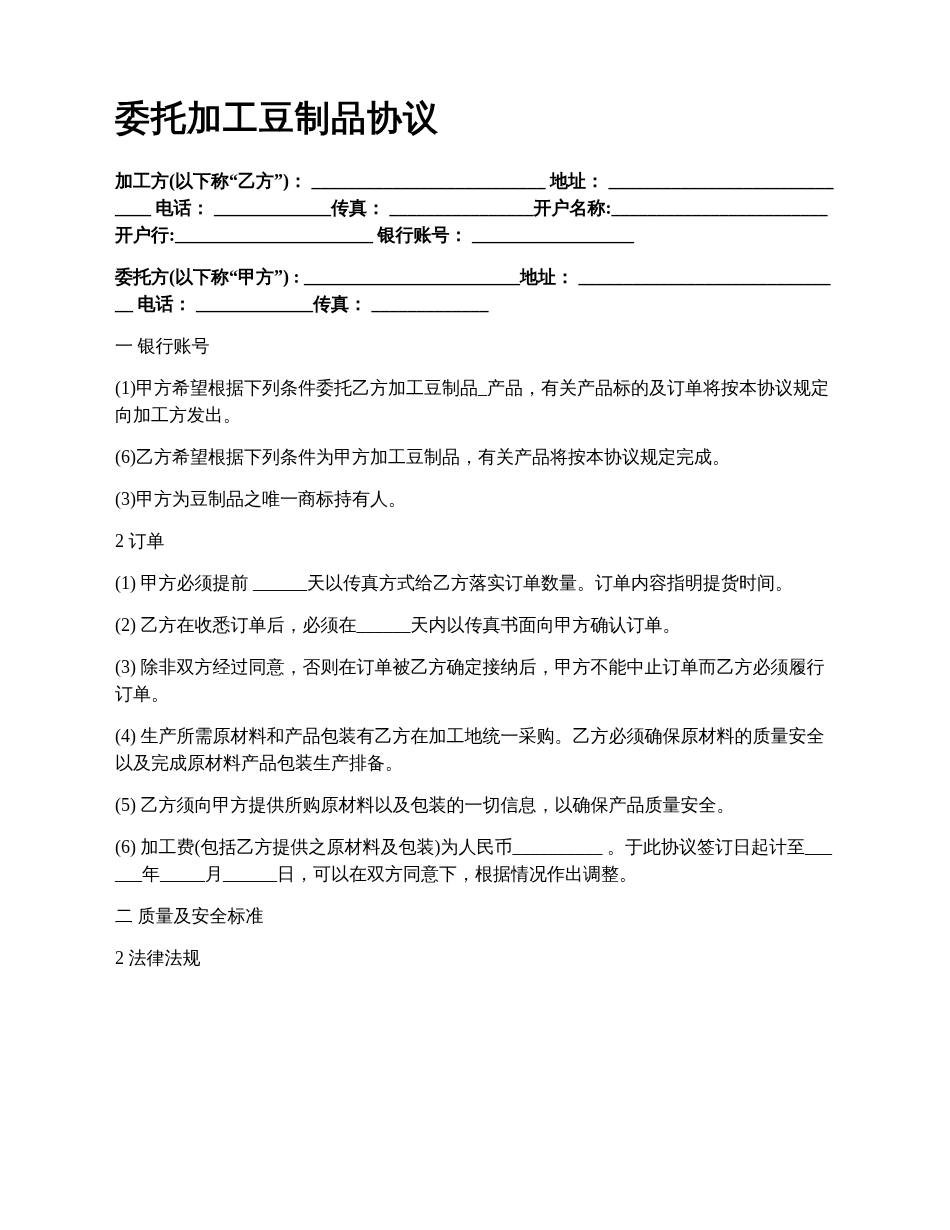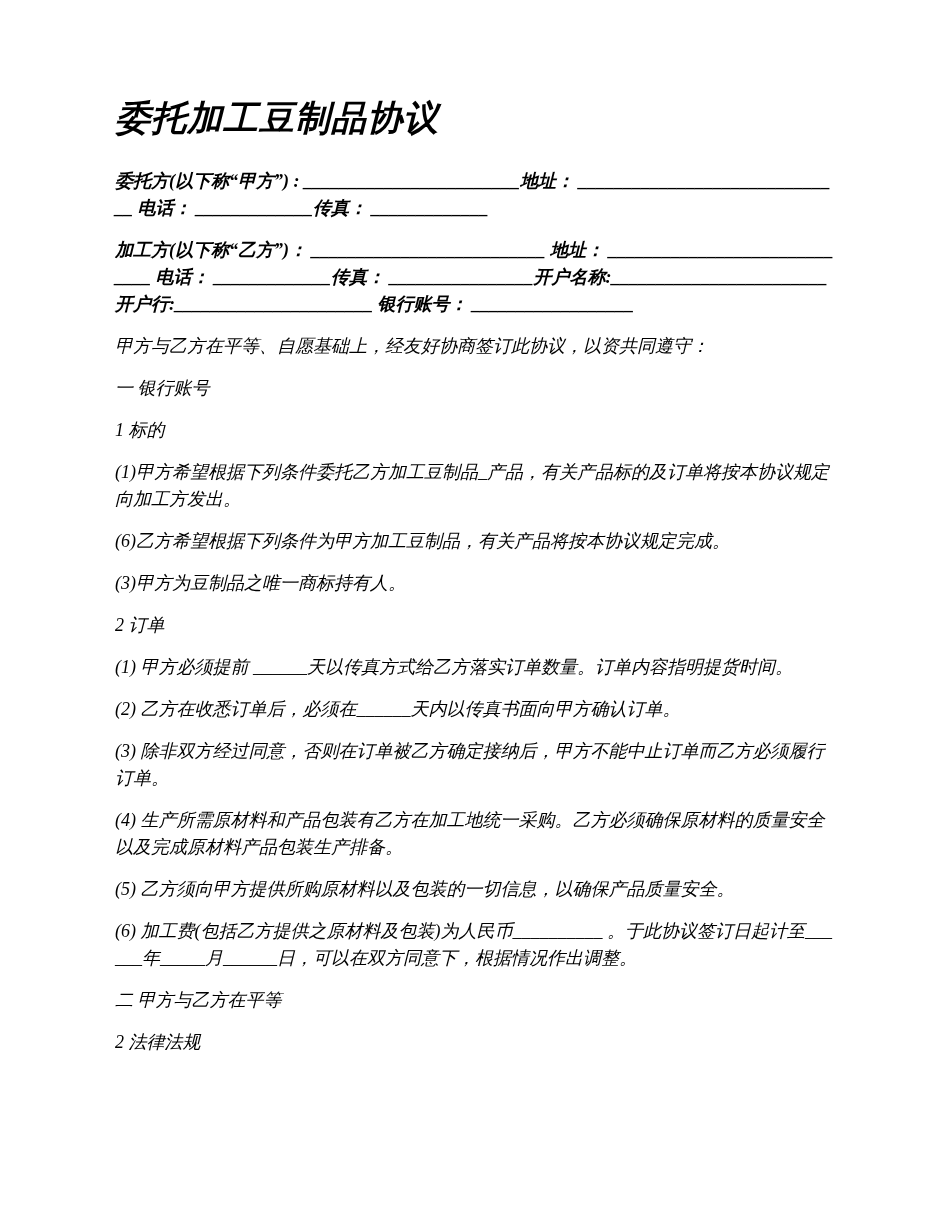--- a/index.html
+++ b/index.html
@@ -9,21 +9,20 @@
   }
   .page {
     position: relative;
     width: 950px;
     min-height: 1230px;
     box-sizing: border-box;
     background: #ffffff;
     padding: 98px 112px 60px 115px;
     color: #000000;
     font-family: "Liberation Serif", "DejaVu Serif", serif;
-    font-style: italic;
   }
   .doc-title {
     font-family: "DejaVu Sans", "Liberation Sans", sans-serif;
     font-size: 35px;
     font-weight: 800;
     letter-spacing: 1px;
     margin: 0 0 30px 0;
     line-height: 1.15;
   }
   .doc-body p {
@@ -39,29 +38,27 @@
 </style>
 </head>
 <body>
 
 <div class="page">
 
   <h1 class="doc-title">委托加工豆制品协议</h1>
 
   <div class="doc-body">
 
+    <p class="party">加工方(以下称“乙方”)：  __________________________ 地址：  _____________________________ 电话：  _____________传真：  ________________开户名称:________________________ 开户行:______________________ 银行账号：  __________________</p>
+
     <p class="party">委托方(以下称“甲方”) :  ________________________地址：  ______________________________ 电话：  _____________传真：  _____________</p>
 
-    <p class="party">加工方(以下称“乙方”)：  __________________________ 地址：  _____________________________ 电话：  _____________传真：  ________________开户名称:________________________ 开户行:______________________ 银行账号：  __________________</p>
-
-    <p>甲方与乙方在平等、自愿基础上，经友好协商签订此协议，以资共同遵守：</p>
 
     <p>一 银行账号</p>
 
-    <p>1 标的</p>
 
     <p>(1)甲方希望根据下列条件委托乙方加工豆制品_产品，有关产品标的及订单将按本协议规定向加工方发出。</p>
 
     <p>(6)乙方希望根据下列条件为甲方加工豆制品，有关产品将按本协议规定完成。</p>
 
     <p>(3)甲方为豆制品之唯一商标持有人。</p>
 
     <p>2 订单</p>
 
     <p>(1) 甲方必须提前 ______天以传真方式给乙方落实订单数量。订单内容指明提货时间。</p>
@@ -71,18 +68,18 @@
     <p>(3) 除非双方经过同意，否则在订单被乙方确定接纳后，甲方不能中止订单而乙方必须履行订单。</p>
 
     <p>(4) 生产所需原材料和产品包装有乙方在加工地统一采购。乙方必须确保原材料的质量安全以及完成原材料产品包装生产排备。</p>
 
     <p>(5) 乙方须向甲方提供所购原材料以及包装的一切信息，以确保产品质量安全。</p>
 
 
     <p>(6) 加工费(包括乙方提供之原材料及包装)为人民币__________ 。于此协议签订日起计至______年_____月______日，可以在双方同意下，根据情况作出调整。</p>
 
 
-    <p>二 甲方与乙方在平等</p>
+    <p>二 质量及安全标准</p>
 
     <p>2 法律法规</p>
 
   </div>
 </div>
 
 </body></html>

